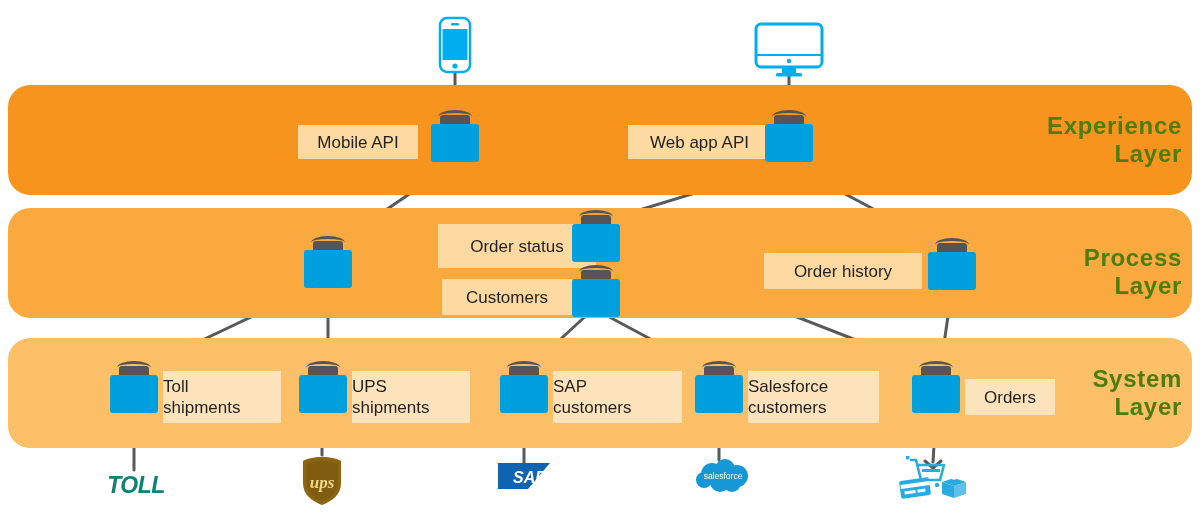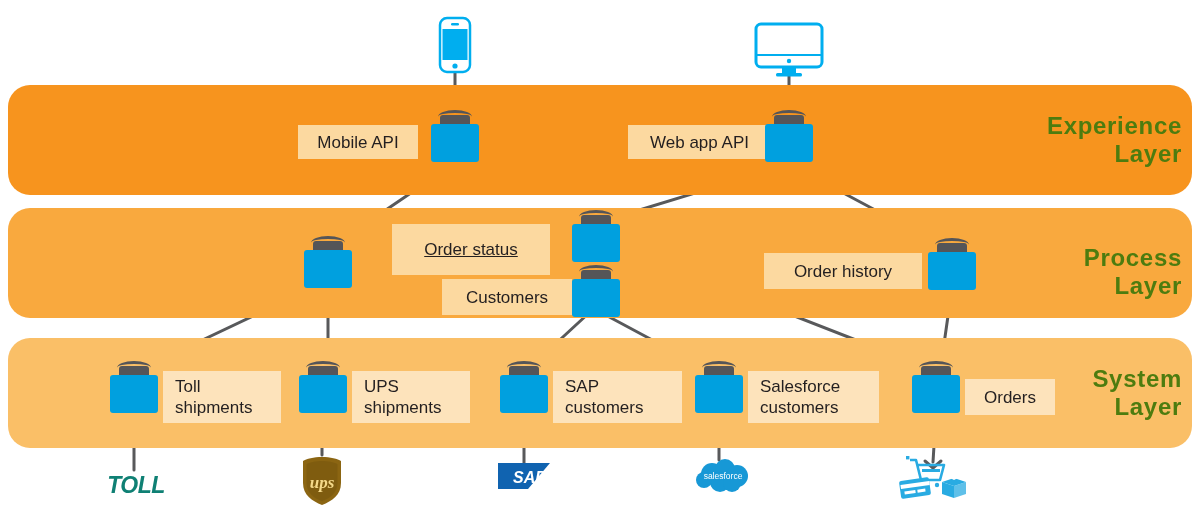--- a/index.html
+++ b/index.html
@@ -87,21 +87,21 @@
   
   .label-box {
     position: absolute;
     background: #fcd9a0;
     color: #231f20;
     font-size: 17px;
     line-height: 21px;
     display: flex;
     align-items: center;
     box-sizing: border-box;
-    padding: 4px 12px;
+    padding: 4px 0;
     z-index: 5;
     white-space: pre-line;
   }
   .label-box.sys { background: #fde3bb; }
   .label-box.ctr { justify-content: center; text-align: center; }
   
   .endpoint {
     position: absolute;
     z-index: 7;
   }
@@ -237,21 +237,21 @@
     <span class="mule-glyph">
       <svg width="24" height="24" viewBox="0 0 24 24" xmlns="http://www.w3.org/2000/svg">
         <circle cx="12" cy="12" r="10.2" fill="none" stroke="#ffffff" stroke-width="1.6" opacity="0.85"></circle>
         <path d="M6.6 15.6 L6.6 8.6 L9.4 8.6 L12 12.4 L14.6 8.6 L17.4 8.6 L17.4 15.6
                  C17.4 15.6 15.4 16.4 12 16.4 C8.6 16.4 6.6 15.6 6.6 15.6 Z" fill="#ffffff"></path>
         <path d="M9.4 13.2 L12 16.0 L14.6 13.2" fill="#00a0df"></path>
       </svg>
     </span>
   </div>
 
-  <div class="label-box ctr" style="left:392px; top:224px; width:158px; height:51px;text-decoration:underline;">
+  <div class="label-box ctr" style="left:438px; top:224px; width:158px; height:44px;">
     <span>Order status</span>
   </div>
   <div class="node" style="left:572px; top:224px;">
     <div class="clamp"></div>
     <div class="chip"></div>
     <span class="mule-glyph">
       <svg width="24" height="24" viewBox="0 0 24 24" xmlns="http://www.w3.org/2000/svg">
         <circle cx="12" cy="12" r="10.2" fill="none" stroke="#ffffff" stroke-width="1.6" opacity="0.85"></circle>
         <path d="M6.6 15.6 L6.6 8.6 L9.4 8.6 L12 12.4 L14.6 8.6 L17.4 8.6 L17.4 15.6
                  C17.4 15.6 15.4 16.4 12 16.4 C8.6 16.4 6.6 15.6 6.6 15.6 Z" fill="#ffffff"></path>

